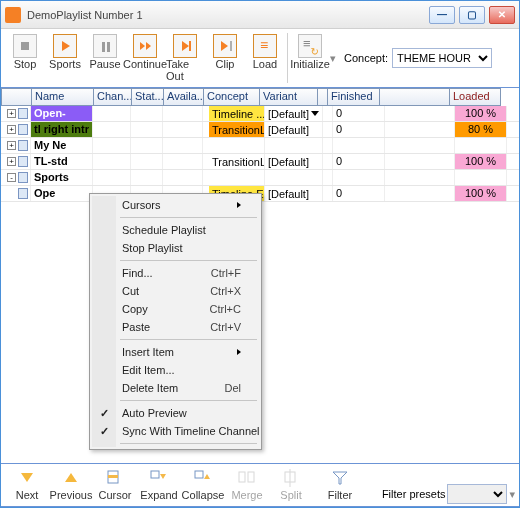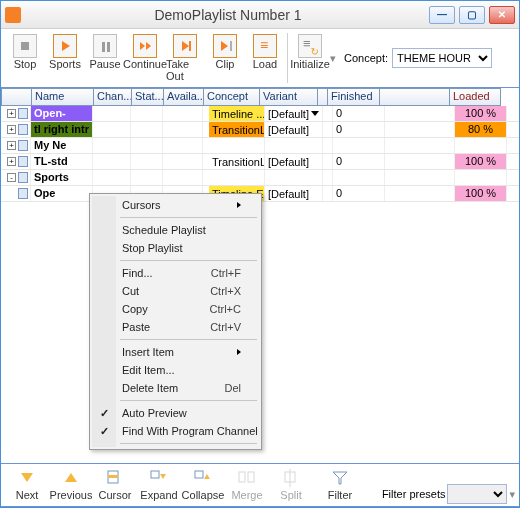--- a/index.html
+++ b/index.html
@@ -1,20 +1,20 @@
 <!DOCTYPE html>
 <html><head>
 <meta charset="utf-8">
 <style>
   * { box-sizing: border-box; margin: 0; padding: 0; font-family: "Segoe UI", Tahoma, sans-serif; font-size: 11px; }
   body { background: #fff; width: 520px; height: 508px; overflow: hidden; }
   .window { width: 520px; height: 508px; border: 1px solid #4a90d9; background: #fff; display: flex; flex-direction: column; }
   .titlebar { height: 28px; background: linear-gradient(#fcfcfc,#e8e8e8); display: flex; align-items: center; padding: 0 4px; border-bottom: 1px solid #d0d0d0; }
   .titlebar .appicon { width: 16px; height: 16px; background: #f58025; border-radius: 2px; margin-right: 6px; }
-  .titlebar .title { flex: 1; text-align: center; color: #444; font-size: 14px; }
+  .titlebar .title { flex: 1; color: #444; font-size: 11px; }
   .winbtns { display: flex; gap: 4px; }
   .winbtn { width: 26px; height: 18px; border: 1px solid #8aa8d6; border-radius: 2px; background: linear-gradient(#f6faff,#d4e6fb); position: relative; }
   .winbtn.close { background: linear-gradient(#f7c9c7,#e86b5c); border-color:#c94b3b; }
   .winbtn span { position:absolute; inset:0; display:flex; align-items:center; justify-content:center; color:#1b4f8d; font-size:10px; font-weight:bold;}
   .winbtn.close span{color:#fff;}
   .toolbar { display:flex; align-items:stretch; padding:2px 4px; background:#fff; border-bottom:1px solid #6b94d6; }
   .tbtn { width:40px; display:flex; flex-direction:column; align-items:center; justify-content:flex-start; padding:2px 0; border:1px solid transparent; }
   .tbtn .ico { width:24px; height:24px; border:1px solid #c0c0c0; background:#f6f6f6; position:relative;}
   .tbtn .lbl { margin-top:0; color:#333; }
   .tbtn.start .ico, .tbtn.continue .ico, .tbtn.takeout .ico, .tbtn.clip .ico, .tbtn.load .ico { border-color:#d78b2a;}
@@ -301,21 +301,21 @@
             <span>Delete Item</span>
             <span class="short">Del</span>
           </div>
           <div class="msep"></div>
           <div class="mi">
             <span class="chk">✓</span>
             <span>Auto Preview</span>
           </div>
           <div class="mi">
             <span class="chk">✓</span>
-            <span>Find With Program Channel</span>
+            <span>Sync With Timeline Channel</span>
           </div>
           <div class="msep"></div>
         </div>
     </div>
   </div>
 
   <div class="bottom-toolbar">
     <div class="bbtn">
         <div class="bico">
           <div class="tri-d"></div>

